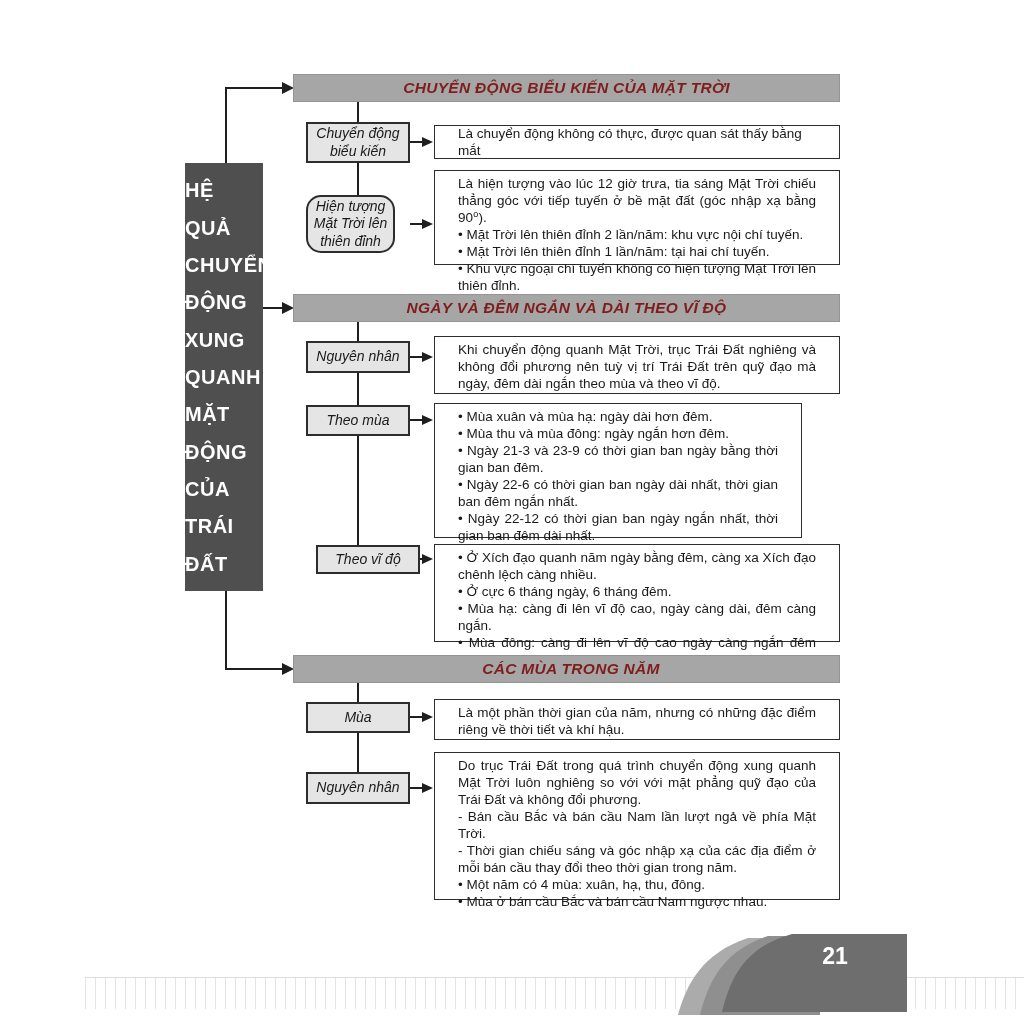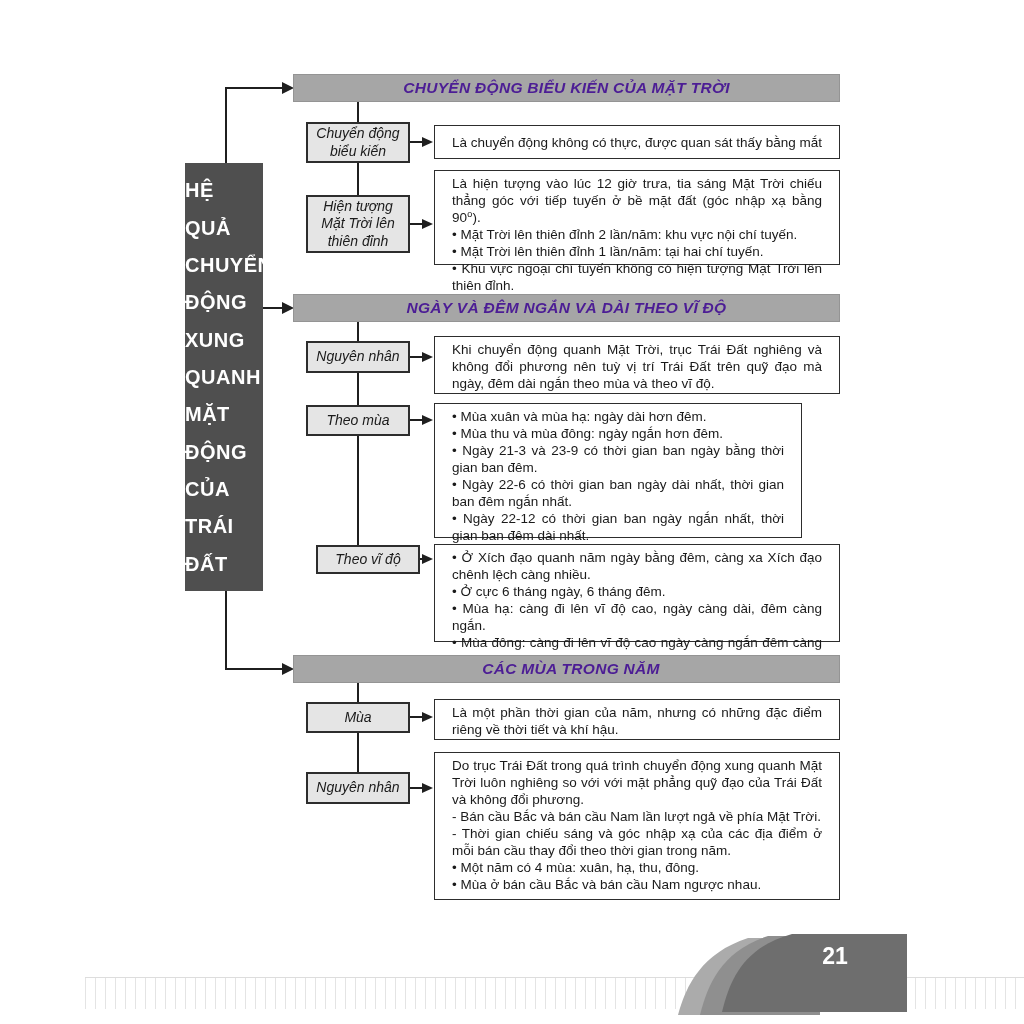--- a/index.html
+++ b/index.html
@@ -10,35 +10,35 @@
   .abs{position:absolute;box-sizing:border-box;}
   
   .spine{
     background:#4f4f4f;color:#ffffff;display:flex;flex-direction:column;
     justify-content:space-evenly;align-items:flex-start;
     font-weight:bold;font-size:20px;letter-spacing:.5px;z-index:2;text-align:center;
   }
   .spine span{line-height:1;}
   
   .hdr{
-    background:#a6a6a6;border:1px solid #949494;color:#4c1d95;
+    background:#a6a6a6;border:1px solid #949494;color:#7f1d1d;
     display:flex;align-items:center;justify-content:center;
     font-weight:bold;font-style:italic;font-size:15.5px;letter-spacing:.3px;z-index:2;
   }
   
   .lbl{
     background:#e5e5e5;border:2px solid #2d2d2d;
     display:flex;align-items:center;justify-content:center;
     font-style:italic;font-size:14px;line-height:1.25;text-align:center;
     white-space:pre-line;z-index:2;
   }
   
   .cnt{
     background:#ffffff;border:1.5px solid #2d2d2d;
-    font-size:13.5px;line-height:17px;padding:4px 17px;text-align:justify;z-index:2;
+    font-size:13.5px;line-height:17px;padding:4px 23px;text-align:justify;z-index:2;
   }
   .cnt.center{display:flex;align-items:center;text-align:left;}
   .cnt .ln{min-height:0;}
   svg.wires{position:absolute;left:0;top:0;z-index:1;pointer-events:none;}
   .stripes{
     background:repeating-linear-gradient(90deg,#e4e4e4 0 1px,transparent 1px 10px);
     border-top:1px solid #ddd;z-index:0;
   }
   .footer-svg{z-index:3;}
 </style>
@@ -95,21 +95,21 @@
   </div>
 
   <div class="abs hdr" style="left:293px;top:74px;width:547px;height:28px;">CHUYỂN ĐỘNG BIỂU KIẾN CỦA MẶT TRỜI</div>
 
   <div class="abs lbl" style="left:306px;top:122px;width:104px;height:41px;">Chuyển động
 biểu kiến</div>
   <div class="abs cnt center" style="left:434px;top:125px;width:406px;height:34px;">
     <div class="ln">Là chuyển động không có thực, được quan sát thấy bằng mắt</div>
   </div>
 
-  <div class="abs lbl" style="left:306px;top:195px;width:104px;height:58px;">Hiện tượng
+  <div class="abs lbl" style="left:306px;top:195px;width:89px;height:58px;border-radius:15px;">Hiện tượng
 Mặt Trời lên
 thiên đỉnh</div>
   <div class="abs cnt" style="left:434px;top:170px;width:406px;height:95px;">
     <div class="ln">Là hiện tượng vào lúc 12 giờ trưa, tia sáng Mặt Trời chiếu thẳng góc với tiếp tuyến ở bề mặt đất (góc nhập xạ bằng 90⁰).</div>
     <div class="ln">• Mặt Trời lên thiên đỉnh 2 lần/năm: khu vực nội chí tuyến.</div>
     <div class="ln">• Mặt Trời lên thiên đỉnh 1 lần/năm: tại hai chí tuyến.</div>
     <div class="ln">• Khu vực ngoại chí tuyến không có hiện tượng Mặt Trời lên thiên đỉnh.</div>
   </div>
 
   <div class="abs hdr" style="left:293px;top:294px;width:547px;height:28px;">NGÀY VÀ ĐÊM NGẮN VÀ DÀI THEO VĨ ĐỘ</div>

